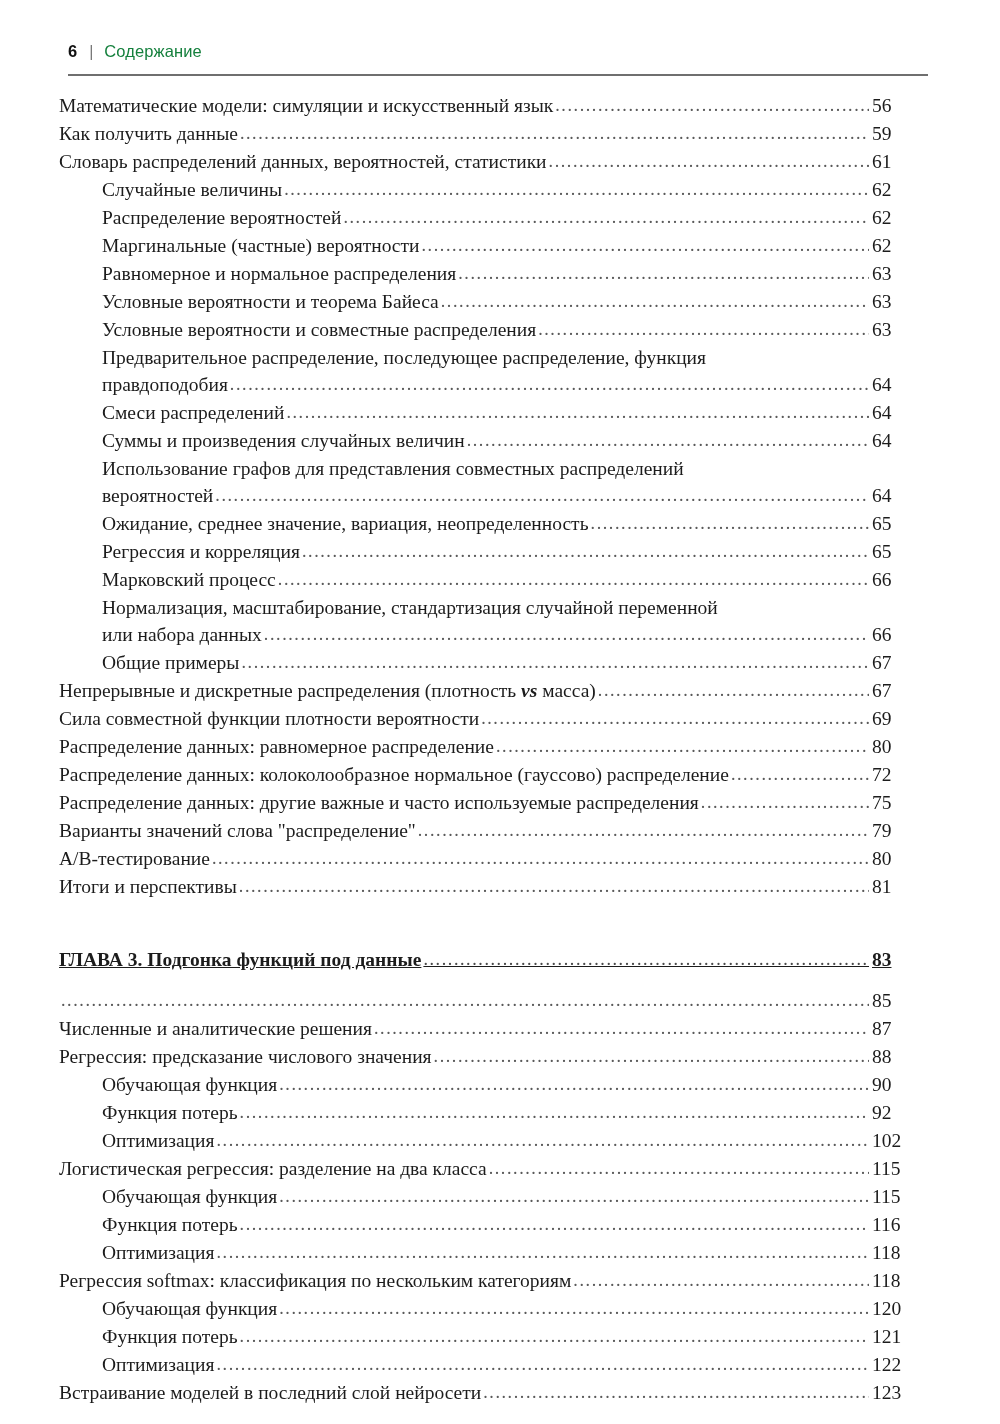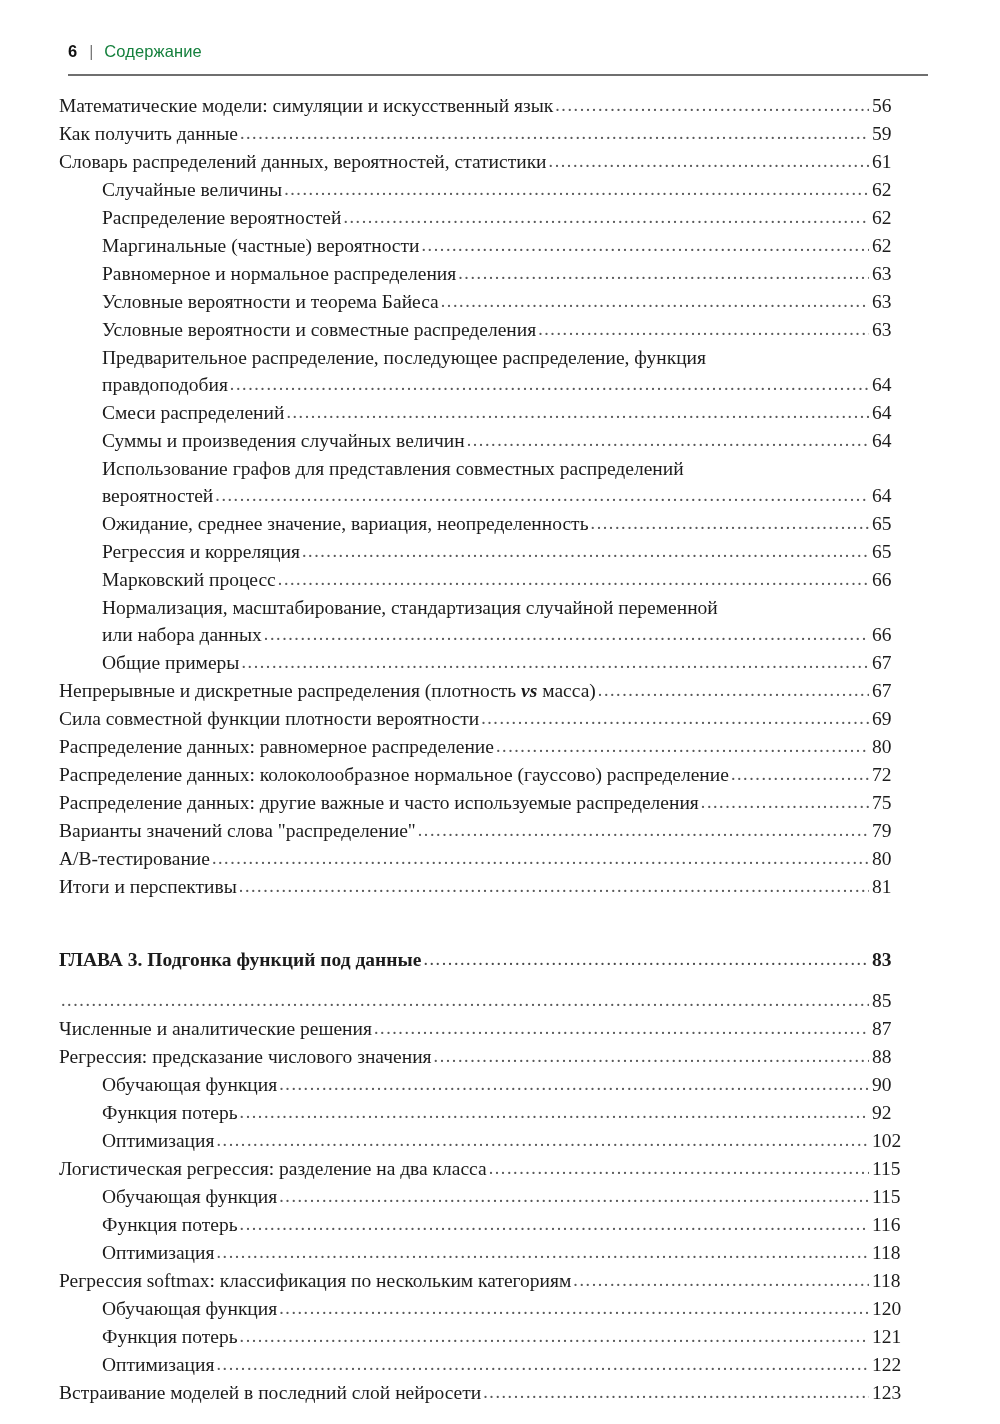--- a/index.html
+++ b/index.html
@@ -116,20 +116,21 @@
   .lvl1 { margin-left: 7px; }
   .lvl2 { margin-left: 50px; }
 
   .lvl1 .pg, .lvl2 .pg { width: 40px; }
 
   
   .chapter {
     font-weight: bold;
     font-size: 19.5px;
     margin-left: 7px;
+    text-decoration: underline;
   }
   .chapter .pg { font-weight: bold; }
   .chapter .leaders { font-weight: normal; color: #4a4a4a; }
 
   .gap-before-chapter { height: 45px; }
   .gap-after-chapter  { height: 13px; }
 
   .ital { font-style: italic; font-weight: bold; }
 </style>
 </head>

